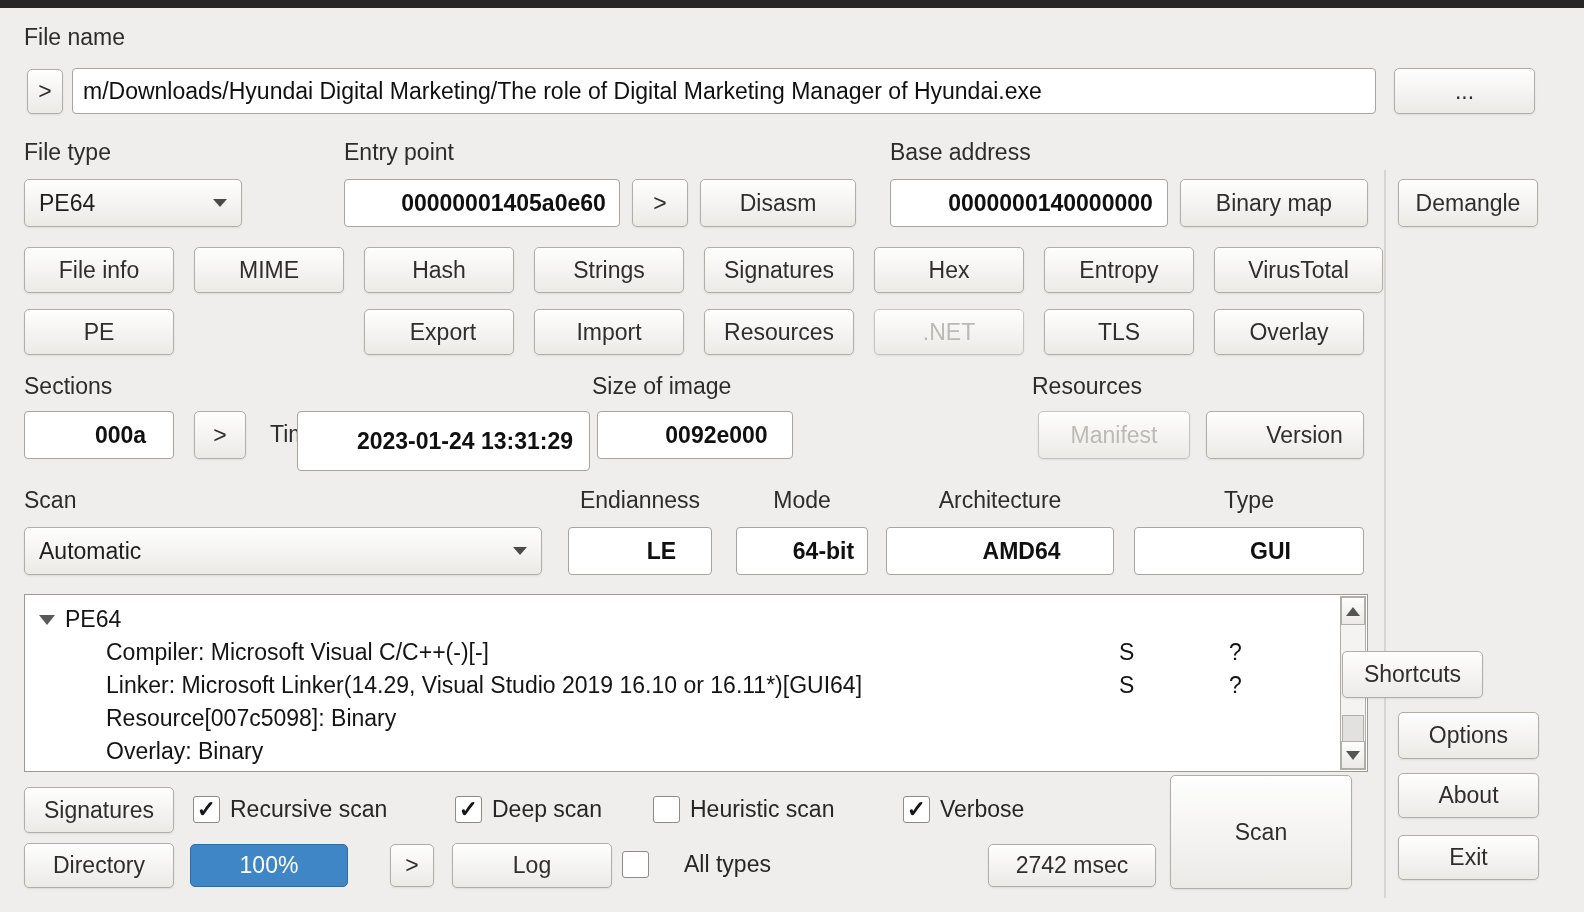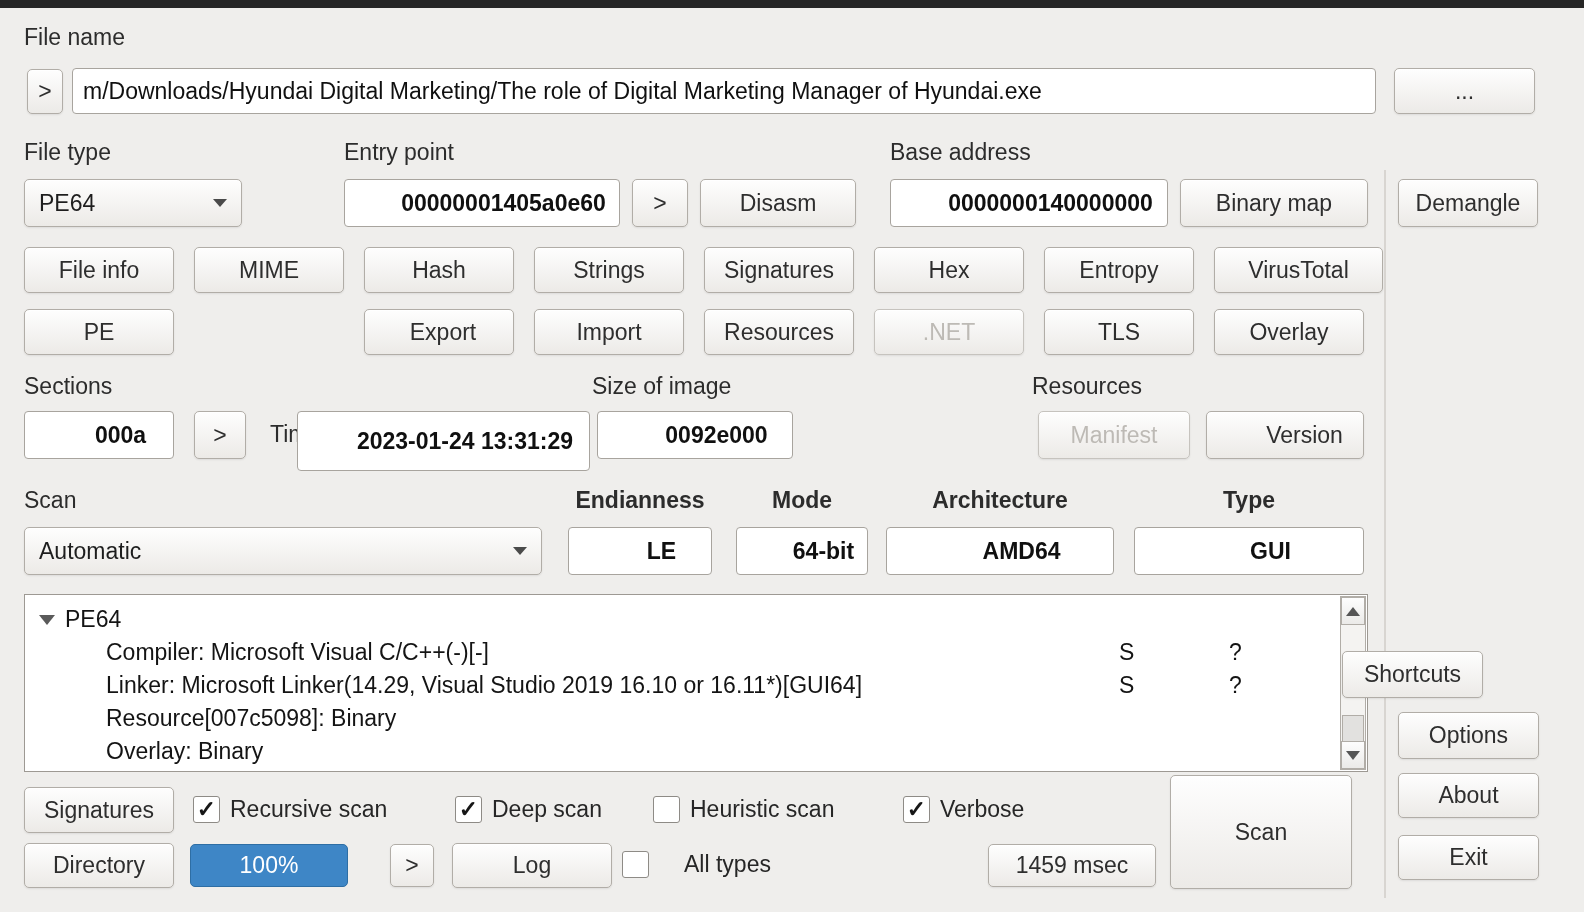--- a/index.html
+++ b/index.html
@@ -1,20 +1,20 @@
 <!DOCTYPE html>
 <html><head>
 <meta charset="utf-8">
 <style>
   * { box-sizing: border-box; margin: 0; padding: 0; }
   html,body { width:1584px; height:912px; }
   body { font-family: "Liberation Sans", sans-serif; background:#efeeec; position:relative; overflow:hidden; }
   .abs { position:absolute; }
   .label { font-size:23px; color:#2c2c2c; white-space:nowrap; }
-  .label.center { text-align:center;font-weight:bold; }
+  .label.center { text-align:center; }
   .btn {
     display:flex; align-items:center; justify-content:center;
     font-size:23px; color:#2e2e2e; white-space:nowrap;
     background:linear-gradient(#fefefe,#eceae7);
     border:1px solid #b1ada7; border-radius:5px;
     box-shadow: inset 0 1px 0 rgba(255,255,255,.7), 0 1px 2px rgba(0,0,0,.08);
     cursor:default;
   }
   .btn.disabled { color:#bdbab5; border-color:#c6c3be; }
   .field {
@@ -174,20 +174,20 @@
 <div class="abs chklabel" style="left:690px;top:796px;">Heuristic scan</div>
 <div class="abs check" style="left:903px;top:796px;width:27px;height:27px;">✓</div>
 <div class="abs chklabel" style="left:940px;top:796px;">Verbose</div>
 
 <div class="abs btn" style="left:24px;top:843px;width:150px;height:45px;">Directory</div>
 <div class="abs progress" style="left:190px;top:844px;width:158px;height:43px;background:#3e86c6;">100%</div>
 <div class="abs btn" style="left:390px;top:844px;width:44px;height:43px;">&gt;</div>
 <div class="abs btn" style="left:452px;top:843px;width:160px;height:45px;">Log</div>
 <div class="abs check" style="left:622px;top:851px;width:27px;height:27px;"></div>
 <div class="abs chklabel" style="left:660px;top:851px;margin-left:24px;">All types</div>
-<div class="abs btn" style="left:988px;top:844px;width:168px;height:43px;">1459 msec</div>
+<div class="abs btn" style="left:988px;top:844px;width:168px;height:43px;">2742 msec</div>
 <div class="abs btn" style="left:1170px;top:775px;width:182px;height:114px;">Scan</div>
 
 <div class="abs divider" style="left:1384px;top:170px;width:2px;height:728px;"></div>
 <div class="abs btn" style="left:1342px;top:651px;width:141px;height:47px;">Shortcuts</div>
 <div class="abs btn" style="left:1398px;top:712px;width:141px;height:47px;">Options</div>
 <div class="abs btn" style="left:1398px;top:773px;width:141px;height:45px;">About</div>
 <div class="abs btn" style="left:1398px;top:835px;width:141px;height:45px;">Exit</div>
 
 </body></html>

